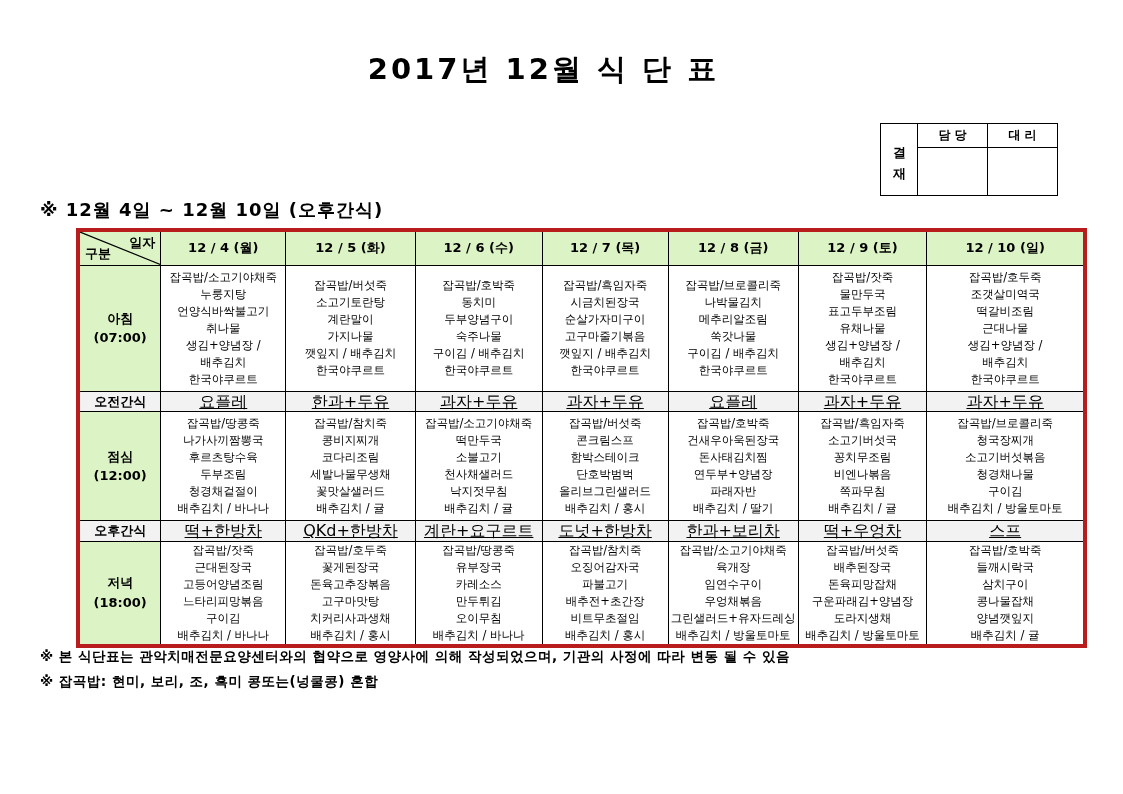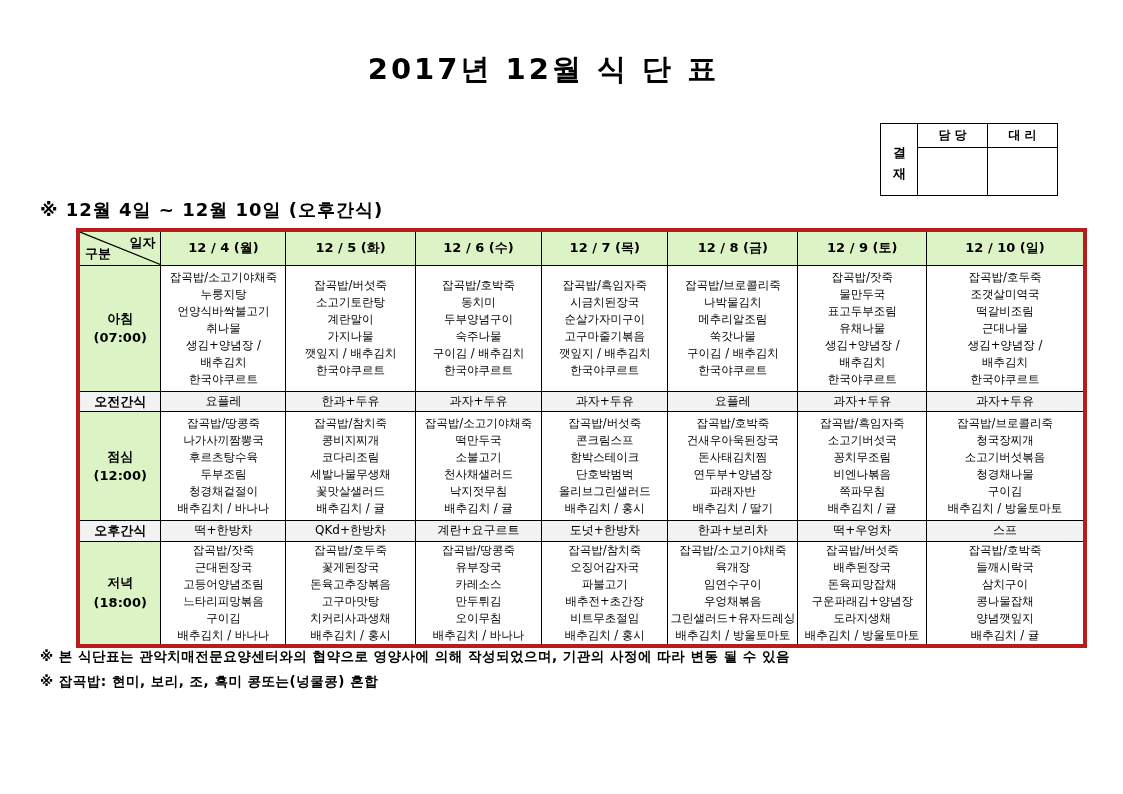--- a/index.html
+++ b/index.html
@@ -71,21 +71,21 @@
   }
   .menu-cell {
     text-align: center; vertical-align: middle;
     font-size: 11.5px; line-height: 17px; white-space: nowrap; overflow: hidden;
   }
   tr[data-key="breakfast"] { height: 126px; }
   tr[data-key="lunch"]     { height: 109px; }
   tr[data-key="dinner"]    { height: 105px; }
   tr[data-key="am-snack"], tr[data-key="pm-snack"] { height: 20px; }
   tr.snack-row .row-label { background: var(--gray); font-size: 13px; }
-  tr.snack-row .menu-cell { background: var(--gray); font-size: 12px; }
+  tr.snack-row .menu-cell { background: var(--gray); font-size: 16px; text-decoration: underline; }
 
   .footnotes { position: absolute; left: 40px; top: 648px; }
   .footnote {
     font-size: 13.5px; font-weight: bold; letter-spacing: 0.5px;
     margin-bottom: 7px; white-space: nowrap;
   }
 </style>
 </head>
 <body>
 

